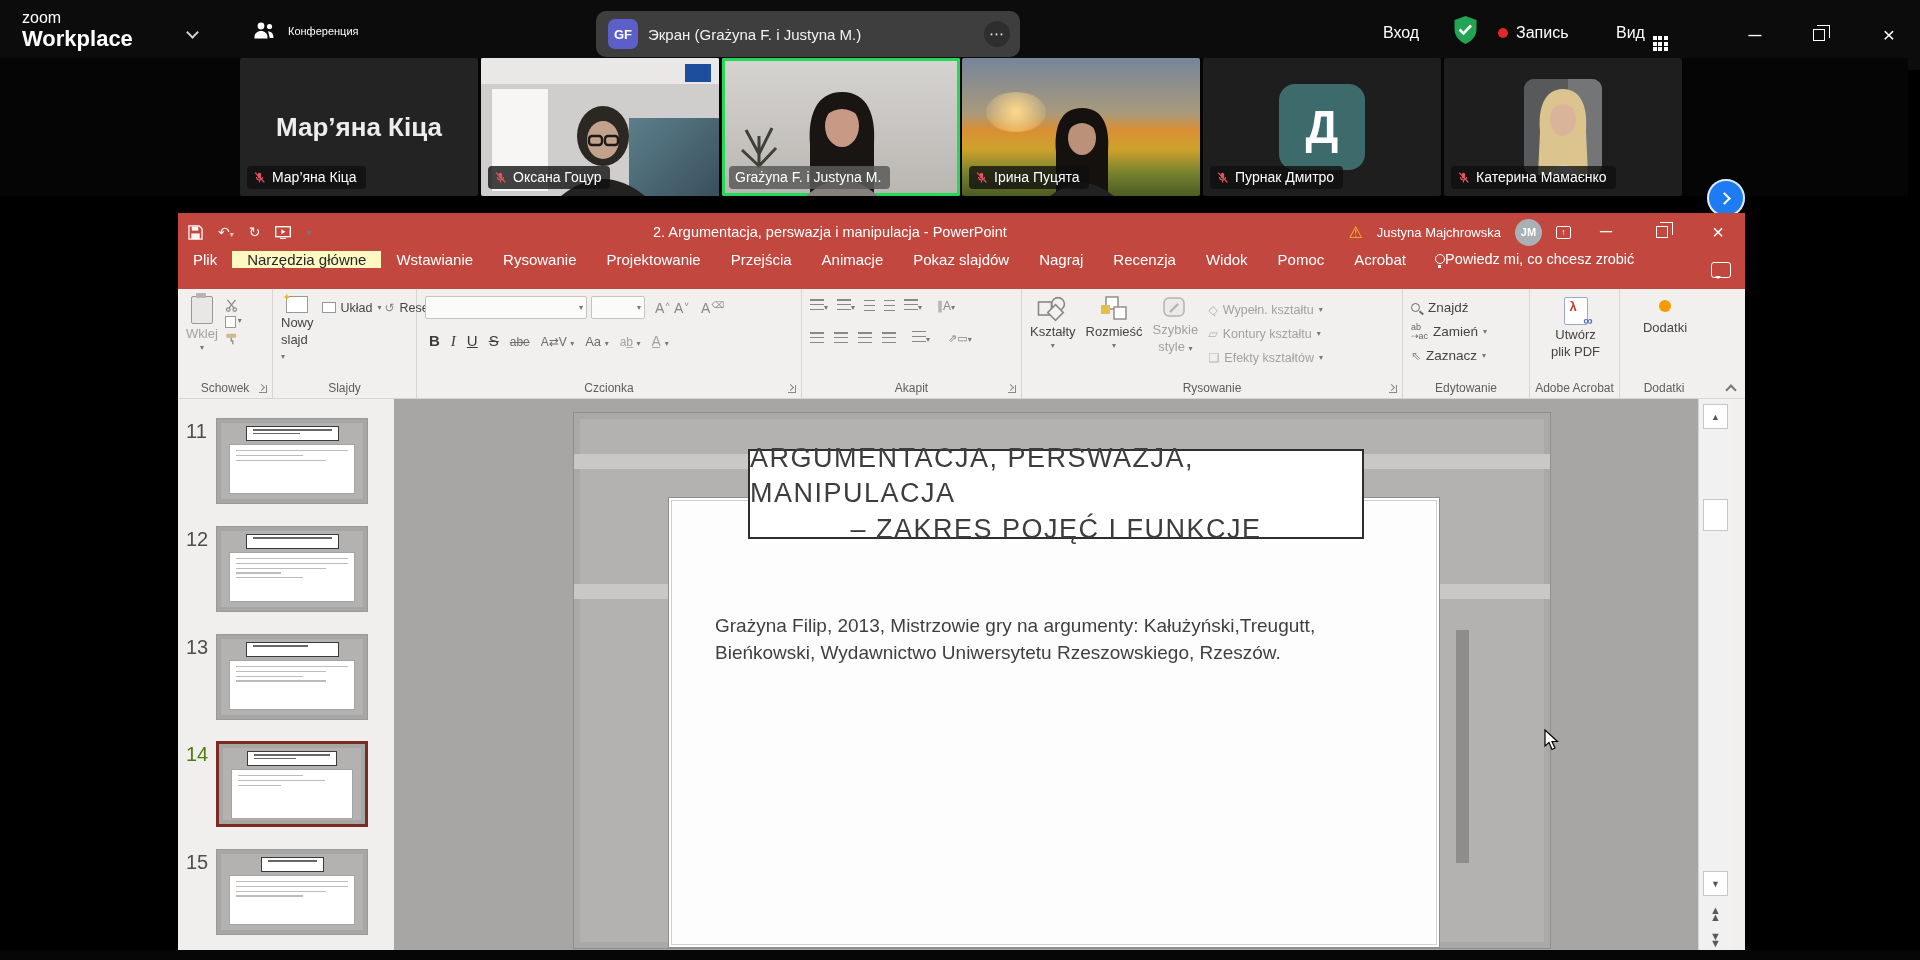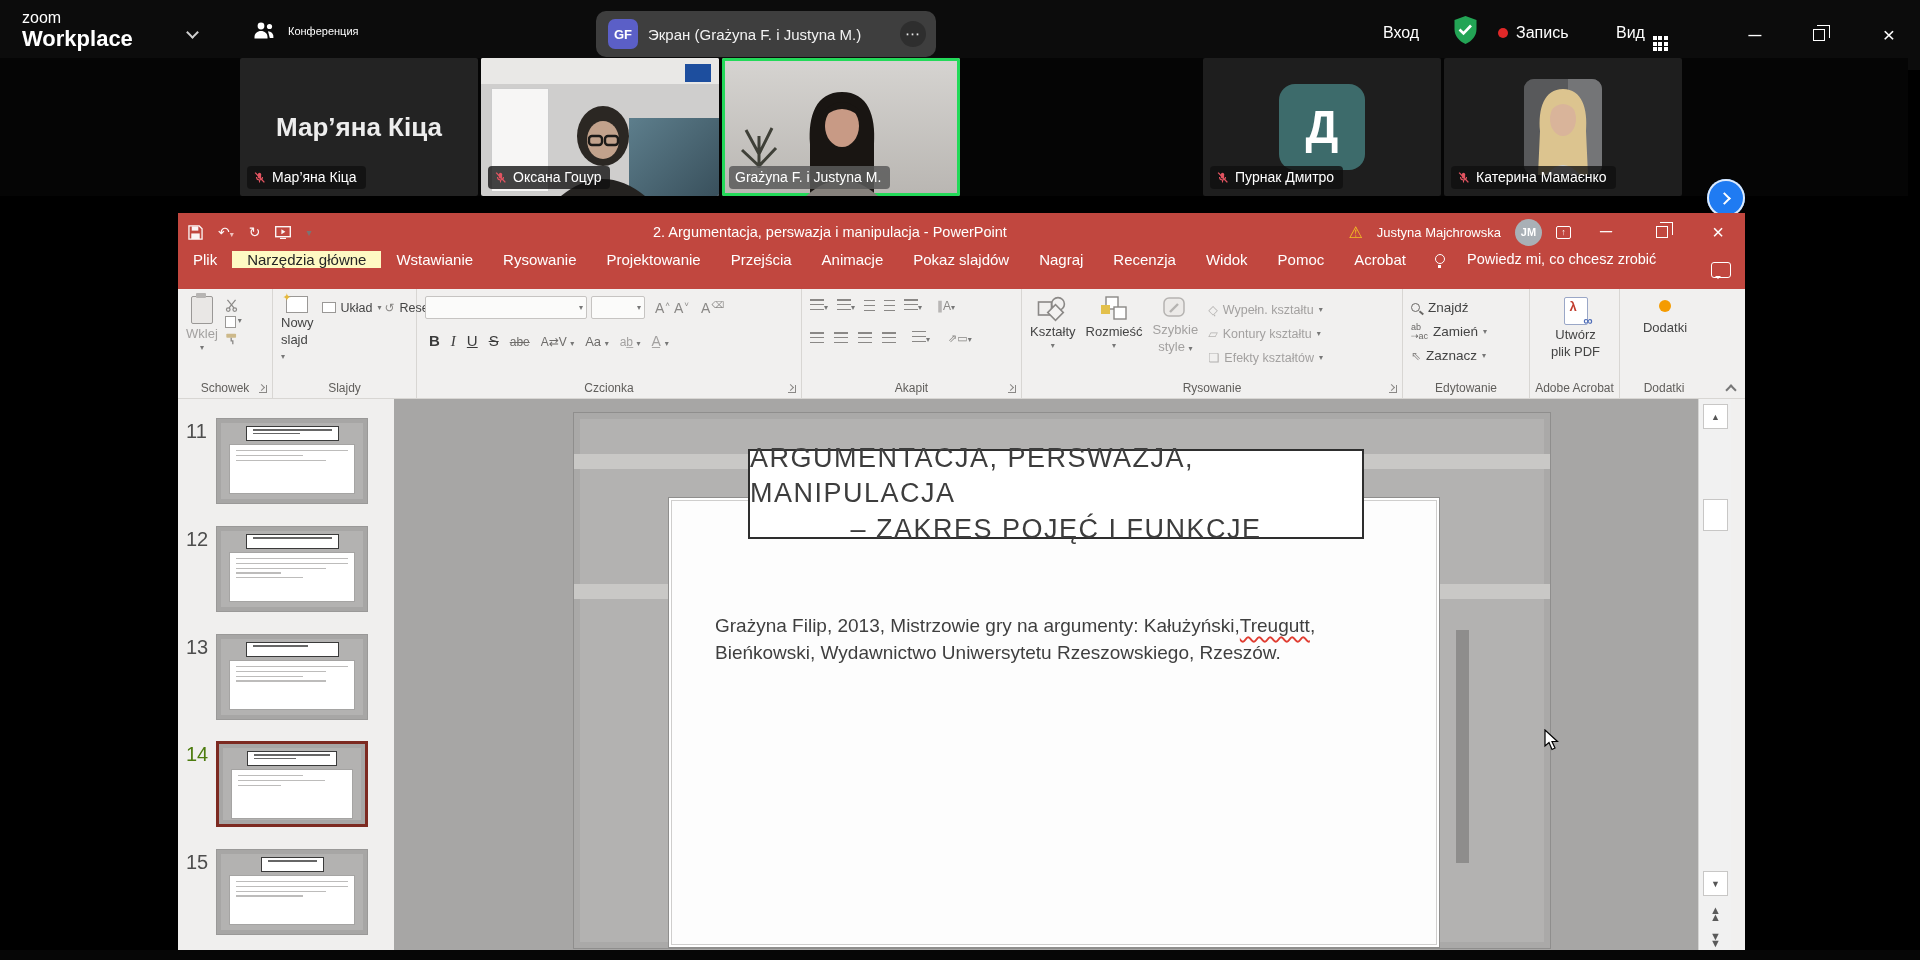--- a/index.html
+++ b/index.html
@@ -6,21 +6,21 @@
   html,body { width:1920px; height:960px; background:#000; font-family:"Liberation Sans", sans-serif; overflow:hidden; position:relative; }
 
   
   .zoom-bar { position:absolute; left:0; top:0; width:1920px; height:70px; background:#0c0c0c; }
   .brand { position:absolute; left:22px; top:10px; color:#fff; line-height:1.05; }
   .brand .b1 { font-size:16px; font-weight:400; display:block; }
   .brand .b2 { font-size:22px; font-weight:700; display:block; }
   .chev { display:inline-block; width:9px; height:9px; border-right:2px solid #cfcfcf; border-bottom:2px solid #cfcfcf; transform:rotate(45deg); }
   .brand-chevron { position:absolute; left:188px; top:28px; }
   .meeting { position:absolute; left:252px; top:21px; display:flex; align-items:center; gap:12px; color:#fff; font-size:11px; }
-  .screen-tab { position:absolute; left:596px; top:11px; width:340px; height:46px; background:#3e3e3e; border-radius:10px; display:flex; align-items:center; padding:0 10px 0 12px; gap:10px; }
+  .screen-tab { position:absolute; left:596px; top:11px; width:424px; height:46px; background:#3e3e3e; border-radius:10px; display:flex; align-items:center; padding:0 10px 0 12px; gap:10px; }
   .gf-avatar { width:30px; height:30px; border-radius:7px; background:#5b5fc7; color:#fff; font-size:13px; font-weight:700; display:flex; align-items:center; justify-content:center; }
   .screen-tab .t { color:#f2f2f2; font-size:15px; flex:1; white-space:nowrap; overflow:hidden; }
   .ellipsis-btn { width:26px; height:26px; border-radius:50%; background:#2e2e2e; color:#e8e8e8; display:flex; align-items:center; justify-content:center; font-size:15px; letter-spacing:1px; }
   .zb-item { position:absolute; color:#fff; font-size:16px; top:24px; }
   .rec-dot { display:inline-block; width:10px; height:10px; border-radius:50%; background:#e02828; margin-right:8px; }
   .grid-icon { display:inline-block; width:15px; height:15px; margin-left:8px; vertical-align:-2px;
      background: linear-gradient(#fff,#fff); background-size:100% 100%;
      -webkit-mask: none; display:inline-grid; grid-template-columns:repeat(3,1fr); grid-template-rows:repeat(3,1fr); gap:1.5px; background:none;}
   .grid-icon i { background:#fff; }
   .win-btn { position:absolute; top:0; width:52px; height:70px; display:flex; align-items:center; justify-content:center; color:#fff; font-size:18px; }
@@ -49,21 +49,21 @@
   .tb-right { display:flex; align-items:center; gap:14px; padding-right:6px; }
   .warn { color:#f4c022; font-size:16px; }
   .acct { font-size:13px; }
   .jm { width:27px; height:27px; border-radius:50%; background:#a9b0b6; color:#fff; font-size:11px; font-weight:700; display:flex; align-items:center; justify-content:center; }
   .rdo-icon { width:15px; height:13px; border:1.5px solid #fff; border-radius:2px; font-size:9px; line-height:10px; text-align:center; color:#fff; }
   .tb-btn { width:42px; height:38px; display:flex; align-items:center; justify-content:center; font-size:17px; color:#fff; }
 
   .ppt-tabs { height:38px; background:#c1473f; display:flex; align-items:flex-start; color:#fff; font-size:15px; }
   .ppt-tab { display:flex; align-items:center; padding:0 15px; cursor:default; white-space:nowrap; }
   .ppt-tab.active { background:#fef9c3; color:#262626; }
-  .tellme { display:flex; align-items:center; gap:22px; padding:0 14px; font-size:14.5px; }
+  .tellme { display:flex; align-items:center; gap:0; padding:0 14px; font-size:14.5px; }
   .bulb { width:10px; height:10px; border:1.5px solid #fff; border-radius:50%; position:relative; }
   .bulb::after { content:""; position:absolute; left:2.2px; top:10px; width:3px; height:3px; background:#fff; }
   .comment-ic { margin-left:auto; margin-right:14px; align-self:center; width:20px; height:16px; border:1.6px solid #fff; border-radius:3px; position:relative; }
   .comment-ic::after { content:""; position:absolute; left:3px; bottom:-5px; border:3px solid transparent; border-top-color:#fff; }
 
   
   .ribbon { height:110px; background:#f1f0ef; border-bottom:1px solid #d8d6d3; display:flex; position:relative; }
   .rgroup { position:relative; border-right:1px solid #d8d6d3; padding:7px 6px 20px 8px; flex:0 0 auto; }
   .glabel { position:absolute; bottom:3px; left:0; right:0; text-align:center; font-size:12px; color:#605e5b; }
   .launcher { position:absolute; bottom:5px; right:5px; width:8px; height:8px; border-right:1.5px solid #8a8886; border-bottom:1.5px solid #8a8886; }
@@ -105,21 +105,21 @@
 
   .canvas { position:relative; width:1304px; height:551px; background:#a7a6a5; overflow:hidden; }
   .slide { position:absolute; left:180px; top:14px; width:976px; height:535px; background:#b3b2b1; box-shadow:0 0 0 1px #8f8e8d, inset 0 0 0 6px #aaa9a8; }
   .stripe { position:absolute; left:0; width:100%; height:15px; background:#c9c8c6; }
   .content-panel { position:absolute; left:94px; top:84px; width:772px; height:451px; background:#fdfdfd; border:1px solid #8f8e8d; box-shadow: inset 0 0 0 2px #fff, inset 0 0 0 3px #cfcecd; z-index:2; }
   .side-bar { position:absolute; left:882px; top:217px; width:13px; height:233px; background:#8e8d8c; z-index:1; }
   .title-box { position:absolute; left:174px; top:36px; width:616px; height:90px; background:#fff; border:2px solid #2e2e2e; z-index:3; display:flex; flex-direction:column; align-items:center; justify-content:center; }
   .title-box span { font-size:27px; letter-spacing:1.5px; color:#3d3d3d; line-height:1.32; }
   .slide-body { position:absolute; left:46px; top:98px; width:660px; color:#3f3f3f; font-size:19px; line-height:1.42; }
   .slide-body .bib { margin-top:17px; }
-  .squiggle { text-decoration:underline; text-decoration-style:wavy; text-decoration-color:#e03c31; text-decoration-thickness:1.5px; text-underline-offset:4px; }
+  .squiggle { text-decoration-style:wavy; text-decoration-color:#e03c31; text-decoration-thickness:1.5px; text-underline-offset:4px; }
 
   .main-scroll { position:relative; width:33px; height:551px; background:#f1f1f1; border-left:1px solid #d5d4d3; }
   .ms-btn { position:absolute; left:4px; width:25px; height:25px; background:#fff; border:1px solid #c8c7c6; color:#555; font-size:9px; display:flex; align-items:center; justify-content:center; }
   .dbl { flex-direction:column; line-height:.62; border:none; background:none; color:#5a5a5a; font-size:11px; }
   .mouse-cursor { position:absolute; left:1150px; top:330px; z-index:9; }
 
   .black-under { position:absolute; left:0; top:950px; width:1920px; height:10px; background:#060606; }
 </style>
 </head>
 <body>
@@ -213,20 +213,37 @@
     </svg>
     <svg style="position:absolute;left:14px;bottom:20px" width="46" height="60" viewBox="0 0 46 60">
       <path d="M23 60 V20 M23 38 L10 14 M23 38 L36 12 M23 50 L6 34 M23 50 L40 32" stroke="#3f4038" stroke-width="3" fill="none"></path>
       <rect x="15" y="52" width="16" height="8" fill="#d8d6d2"></rect>
     </svg>
     <div class="name-tag light">
       <span>Grażyna F. i Justyna M.</span>
     </div>
   </div>
 
+  <div class="tile" style="left:962px; background:linear-gradient(to bottom,#76859b 0%,#a99a7c 40%,#d98f35 52%,#cfa22c 66%,#75802f 84%,#4c5c22 100%)">
+    <div style="position:absolute;left:24px;top:34px;width:60px;height:40px;border-radius:50%;background:radial-gradient(circle,#ffd98a, rgba(255,217,138,0))"></div>
+    <svg class="person" width="120" height="92" viewBox="0 0 120 92" style="left:60px">
+      <path d="M60 4 C38 4 32 24 34 48 L34 92 L86 92 L86 48 C88 24 82 4 60 4 Z" fill="#14110e"></path>
+      <ellipse cx="60" cy="34" rx="14" ry="17" fill="#bb9179"></ellipse>
+      <path d="M46 26 Q60 12 74 26 L74 20 Q60 6 46 20 Z" fill="#14110e"></path>
+      <path d="M28 92 Q60 66 92 92 Z" fill="#222"></path>
+    </svg>
+    <div class="name-tag">
+      <svg class="mic" width="13" height="13" viewBox="0 0 24 24">
+          <path d="M12 3a3 3 0 013 3v5a3 3 0 01-6 0V6a3 3 0 013-3z" fill="#e35461"></path>
+          <path d="M6.5 11a5.5 5.5 0 0011 0M12 16.5V21" stroke="#e35461" stroke-width="2" fill="none"></path>
+          <path d="M4 3l17 18" stroke="#e35461" stroke-width="2.6"></path>
+        </svg>
+      <span>Ірина Пуцята</span>
+    </div>
+  </div>
 
   <div class="tile" style="left:1203px; background:#1e1e1e">
     <div class="init-box">Д</div>
     <div class="name-tag">
       <svg class="mic" width="13" height="13" viewBox="0 0 24 24">
           <path d="M12 3a3 3 0 013 3v5a3 3 0 01-6 0V6a3 3 0 013-3z" fill="#e35461"></path>
           <path d="M6.5 11a5.5 5.5 0 0011 0M12 16.5V21" stroke="#e35461" stroke-width="2" fill="none"></path>
           <path d="M4 3l17 18" stroke="#e35461" stroke-width="2.6"></path>
         </svg>
       <span>Пурнак Дмитро</span>

